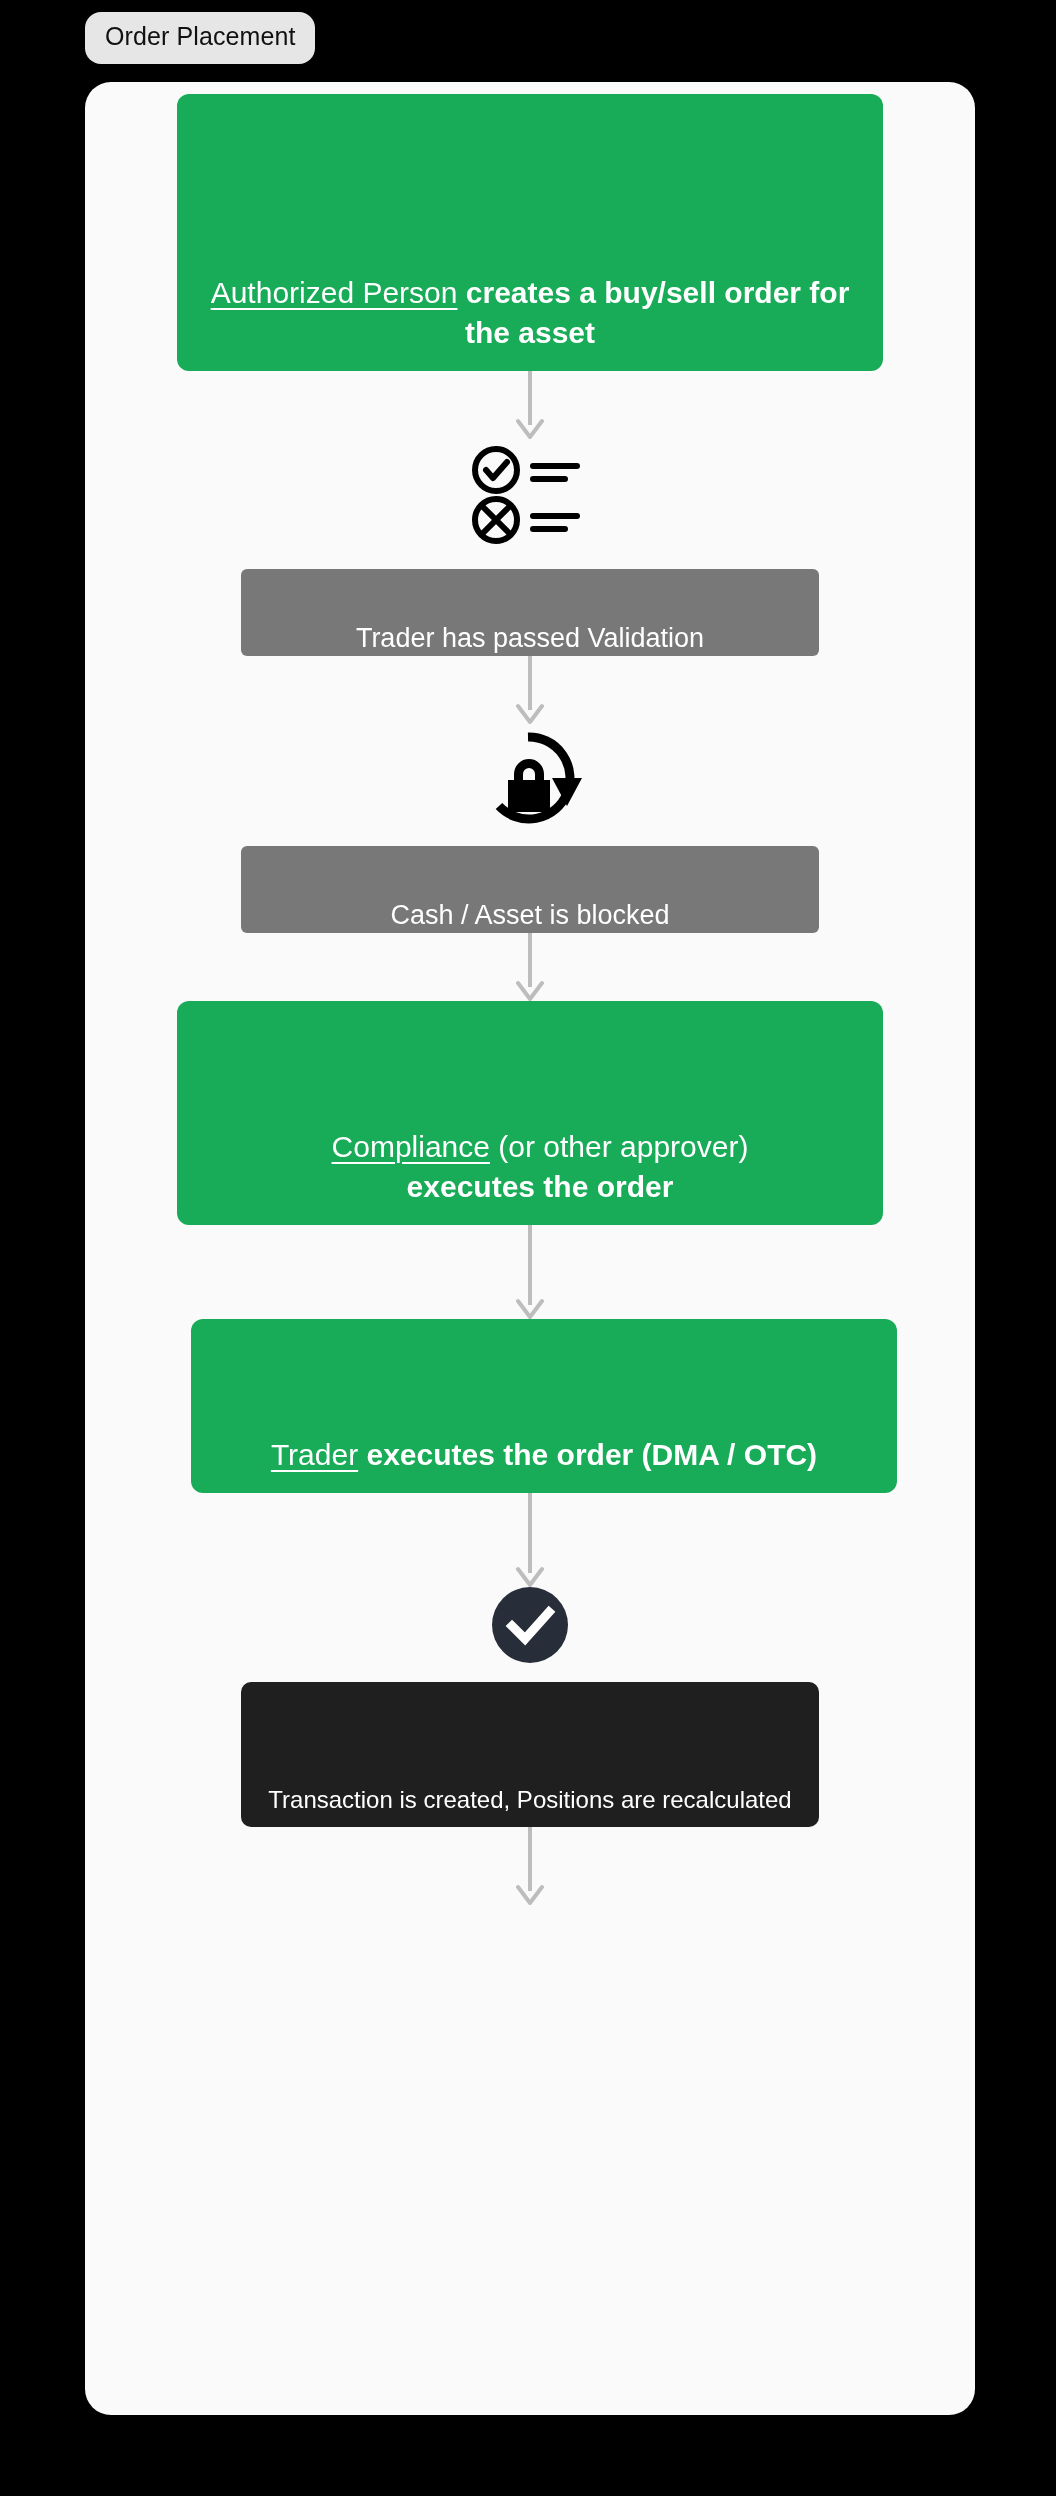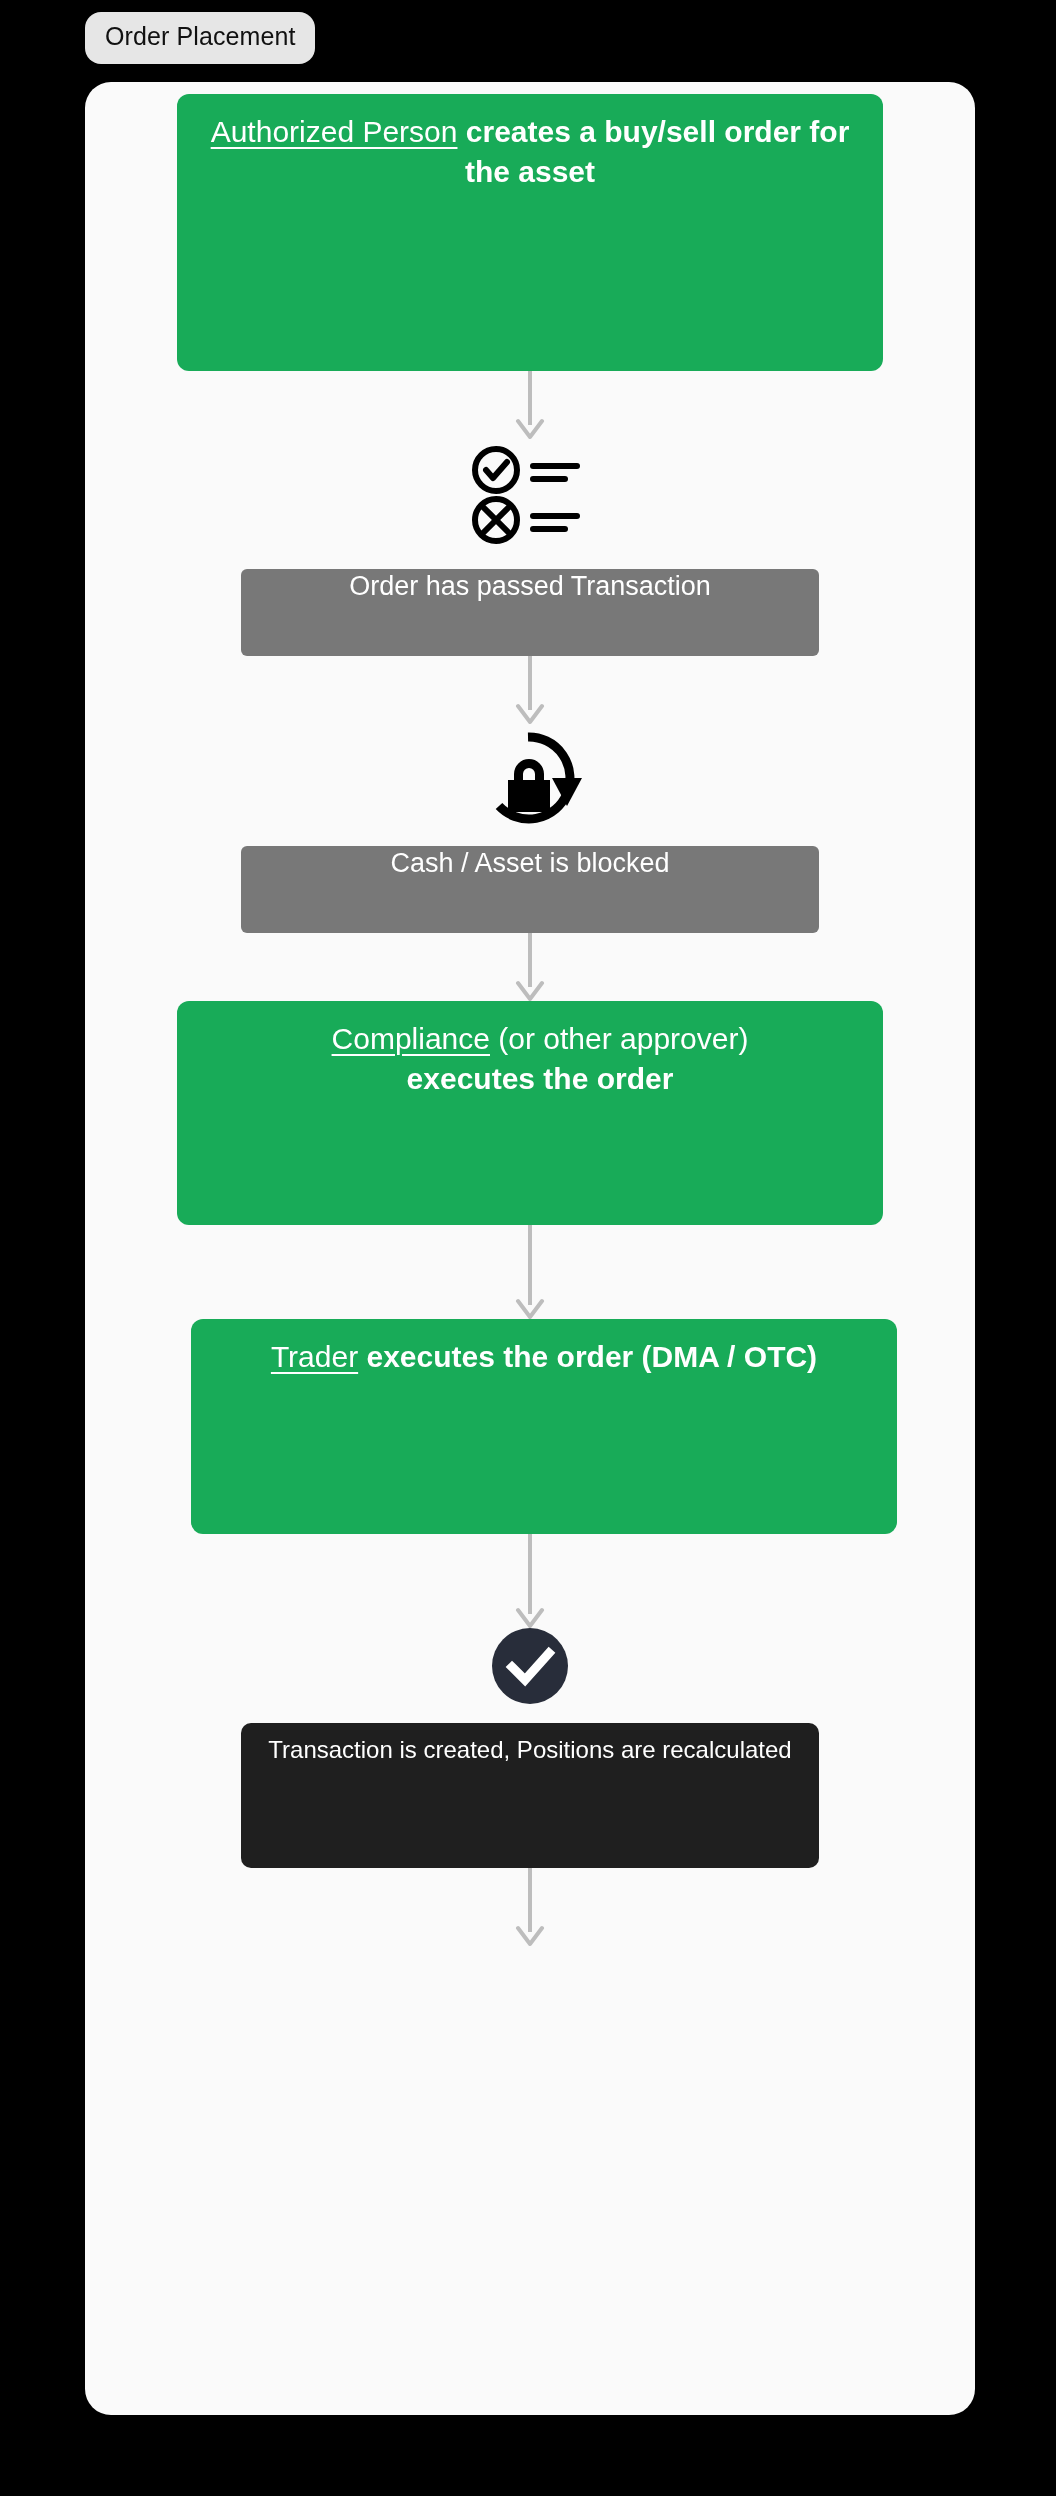--- a/index.html
+++ b/index.html
@@ -50,37 +50,37 @@
     height: 100%;
     display: flex;
     flex-direction: column;
     align-items: center;
   }
 
   
   .node {
     box-sizing: border-box;
     display: flex;
-    align-items: flex-start;
+    align-items: flex-end;
     justify-content: center;
     text-align: center;
     color: #ffffff;
   }
 
   .node-green {
     background: #18ab58;
     border-radius: 12px;
     width: 706px;
     font-size: 30px;
     line-height: 1.33;
     padding: 18px 28px;
   }
   .node-green.tall  { height: 277px; }
   .node-green.mid   { height: 224px; padding-left: 48px; }
-  .node-green.mid2  { height: 215px; margin-left: 28px; }
+  .node-green.mid2  { height: 174px; margin-left: 28px; }
 
   .node-gray {
     background: #787878;
     border-radius: 6px;
     width: 578px;
     height: 87px;
     font-size: 27px;
     line-height: 1.3;
   }
 
@@ -152,21 +152,21 @@
 
         <circle cx="28" cy="75" r="21" fill="none" stroke="#000" stroke-width="6"></circle>
         <path d="M15 62 L41 88 M41 62 L15 88" stroke="#000" stroke-width="6" stroke-linecap="round"></path>
         <rect x="62" y="68" width="50" height="6" rx="3" fill="#000"></rect>
         <rect x="62" y="81" width="38" height="6" rx="3" fill="#000"></rect>
       </svg>
     </div>
 
     <div class="sp" style="height:18px;"></div>
     <div class="node node-gray">
-      <span>Order has passed Transaction</span>
+      <span>Trader has passed Validation</span>
     </div>
 
     <div class="icon-wrap" style="height:68px;">
       <svg class="arrow" width="34" height="68" viewBox="0 0 34 68">
         <line x1="17" y1="0" x2="17" y2="54" stroke="#bdbdbd" stroke-width="4"></line>
         <path d="M5 50 L17 66 L29 50" fill="none" stroke="#bdbdbd" stroke-width="4" stroke-linecap="round" stroke-linejoin="round"></path>
       </svg>
     </div>
 
     <div class="icon-wrap" style="height:108px;">

